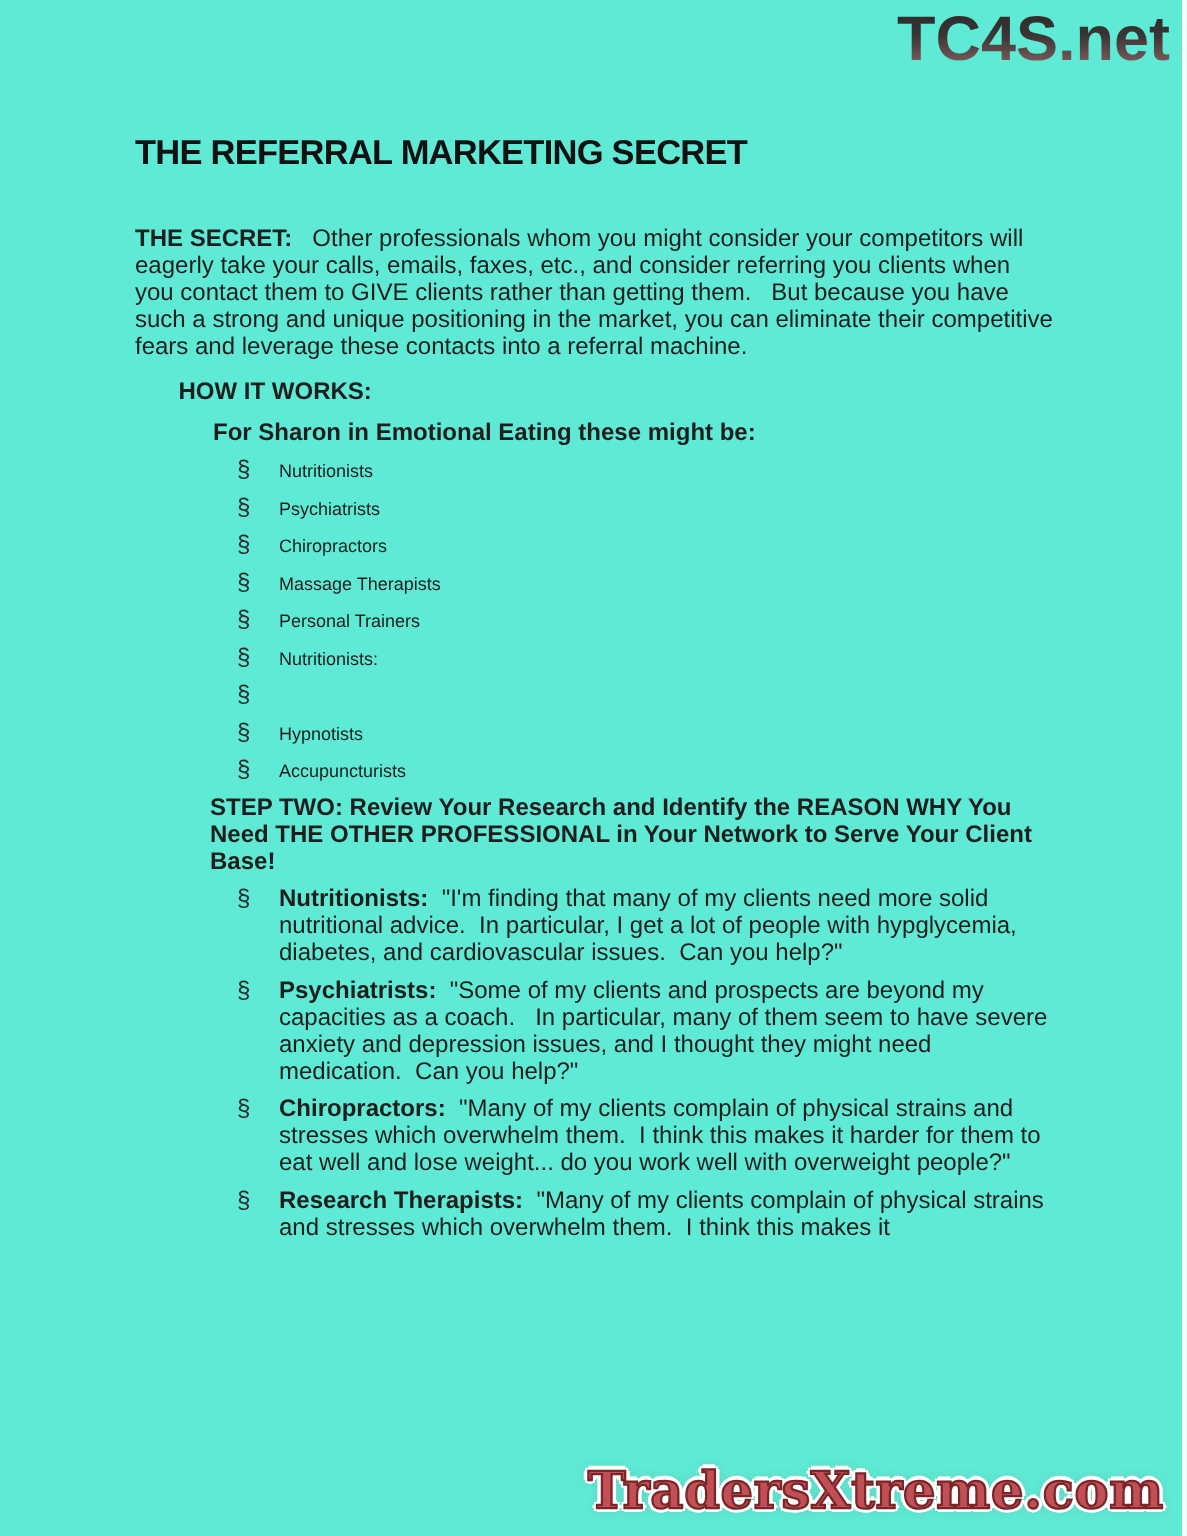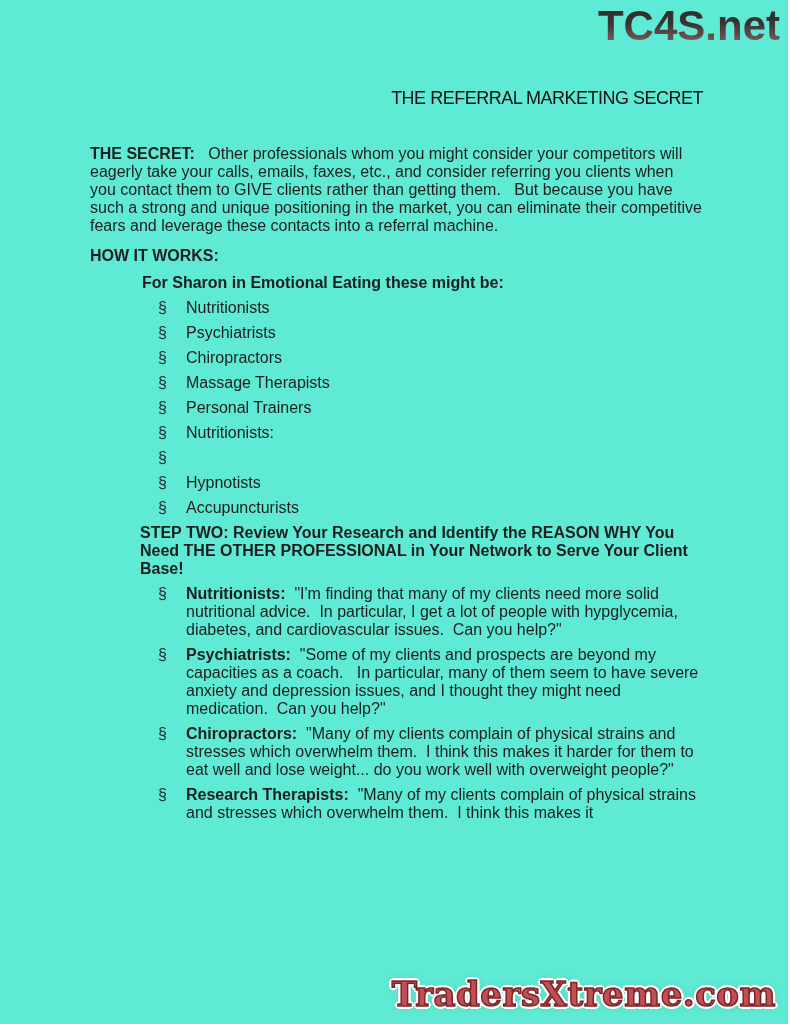--- a/index.html
+++ b/index.html
@@ -11,39 +11,39 @@
   .logo {
     position:absolute; top:2px; right:8px;
     font-size:42px; font-weight:bold; letter-spacing:0;
     background:linear-gradient(180deg,#2c2c2c 10%,#3a3434 45%,#6d5252 75%,#9e7272 100%);
     -webkit-background-clip:text; background-clip:text; color:transparent;
     text-shadow:0 0 0 rgba(0,0,0,0);
   }
   
   .content { position:absolute; left:90px; top:88px; width:613px; }
   .doc-title {
-    font-size:18px; font-weight:normal; text-align:right; color:#111;
+    font-size:23px; font-weight:bold; text-align:left; color:#111;
     letter-spacing:-0.5px; margin:0 0 36px 0; white-space:nowrap;
   }
   p, .h3 { font-size:16px; line-height:18px; margin:0; white-space:pre-wrap; }
   .secret { margin-bottom:12px; }
   .secret b { font-weight:bold; }
-  .h3 { font-weight:bold; margin-bottom:9px; }
+  .h3 { font-weight:bold; margin-bottom:9px;margin-left:29px; }
   .step-heading {
     font-size:16px; line-height:18px; font-weight:bold;
     margin:0 0 7px 50px; width:563px; white-space:pre-wrap;
   }
   .sub-heading {
     font-size:16px; line-height:18px; font-weight:bold;
     margin:0 0 7px 52px; white-space:pre-wrap;
   }
   .blist { margin:0 0 6px 68px; }
   .li-row { display:flex; align-items:flex-start; margin-bottom:7px; }
   .li-marker { width:28px; flex:0 0 28px; font-size:16px; line-height:18px; color:#2a2a2a; }
-  .li-text { font-size:16px; line-height:18px; }
+  .li-text { font-size:12px; line-height:18px; }
   .step2-list { margin:0 0 0 68px; }
   .item-row { display:flex; align-items:flex-start; margin-bottom:7px; }
   .item-body { flex:1; font-size:16px; line-height:18px; white-space:pre-wrap; }
   .item-body b { font-weight:bold; }
   
   .wm-center {
     position:absolute; left:252px; top:484px;
     font-family:"DejaVu Serif", serif; font-weight:bold;
     font-size:40px; letter-spacing:1px; color:#c41414;
     transform:scaleY(1.02);

